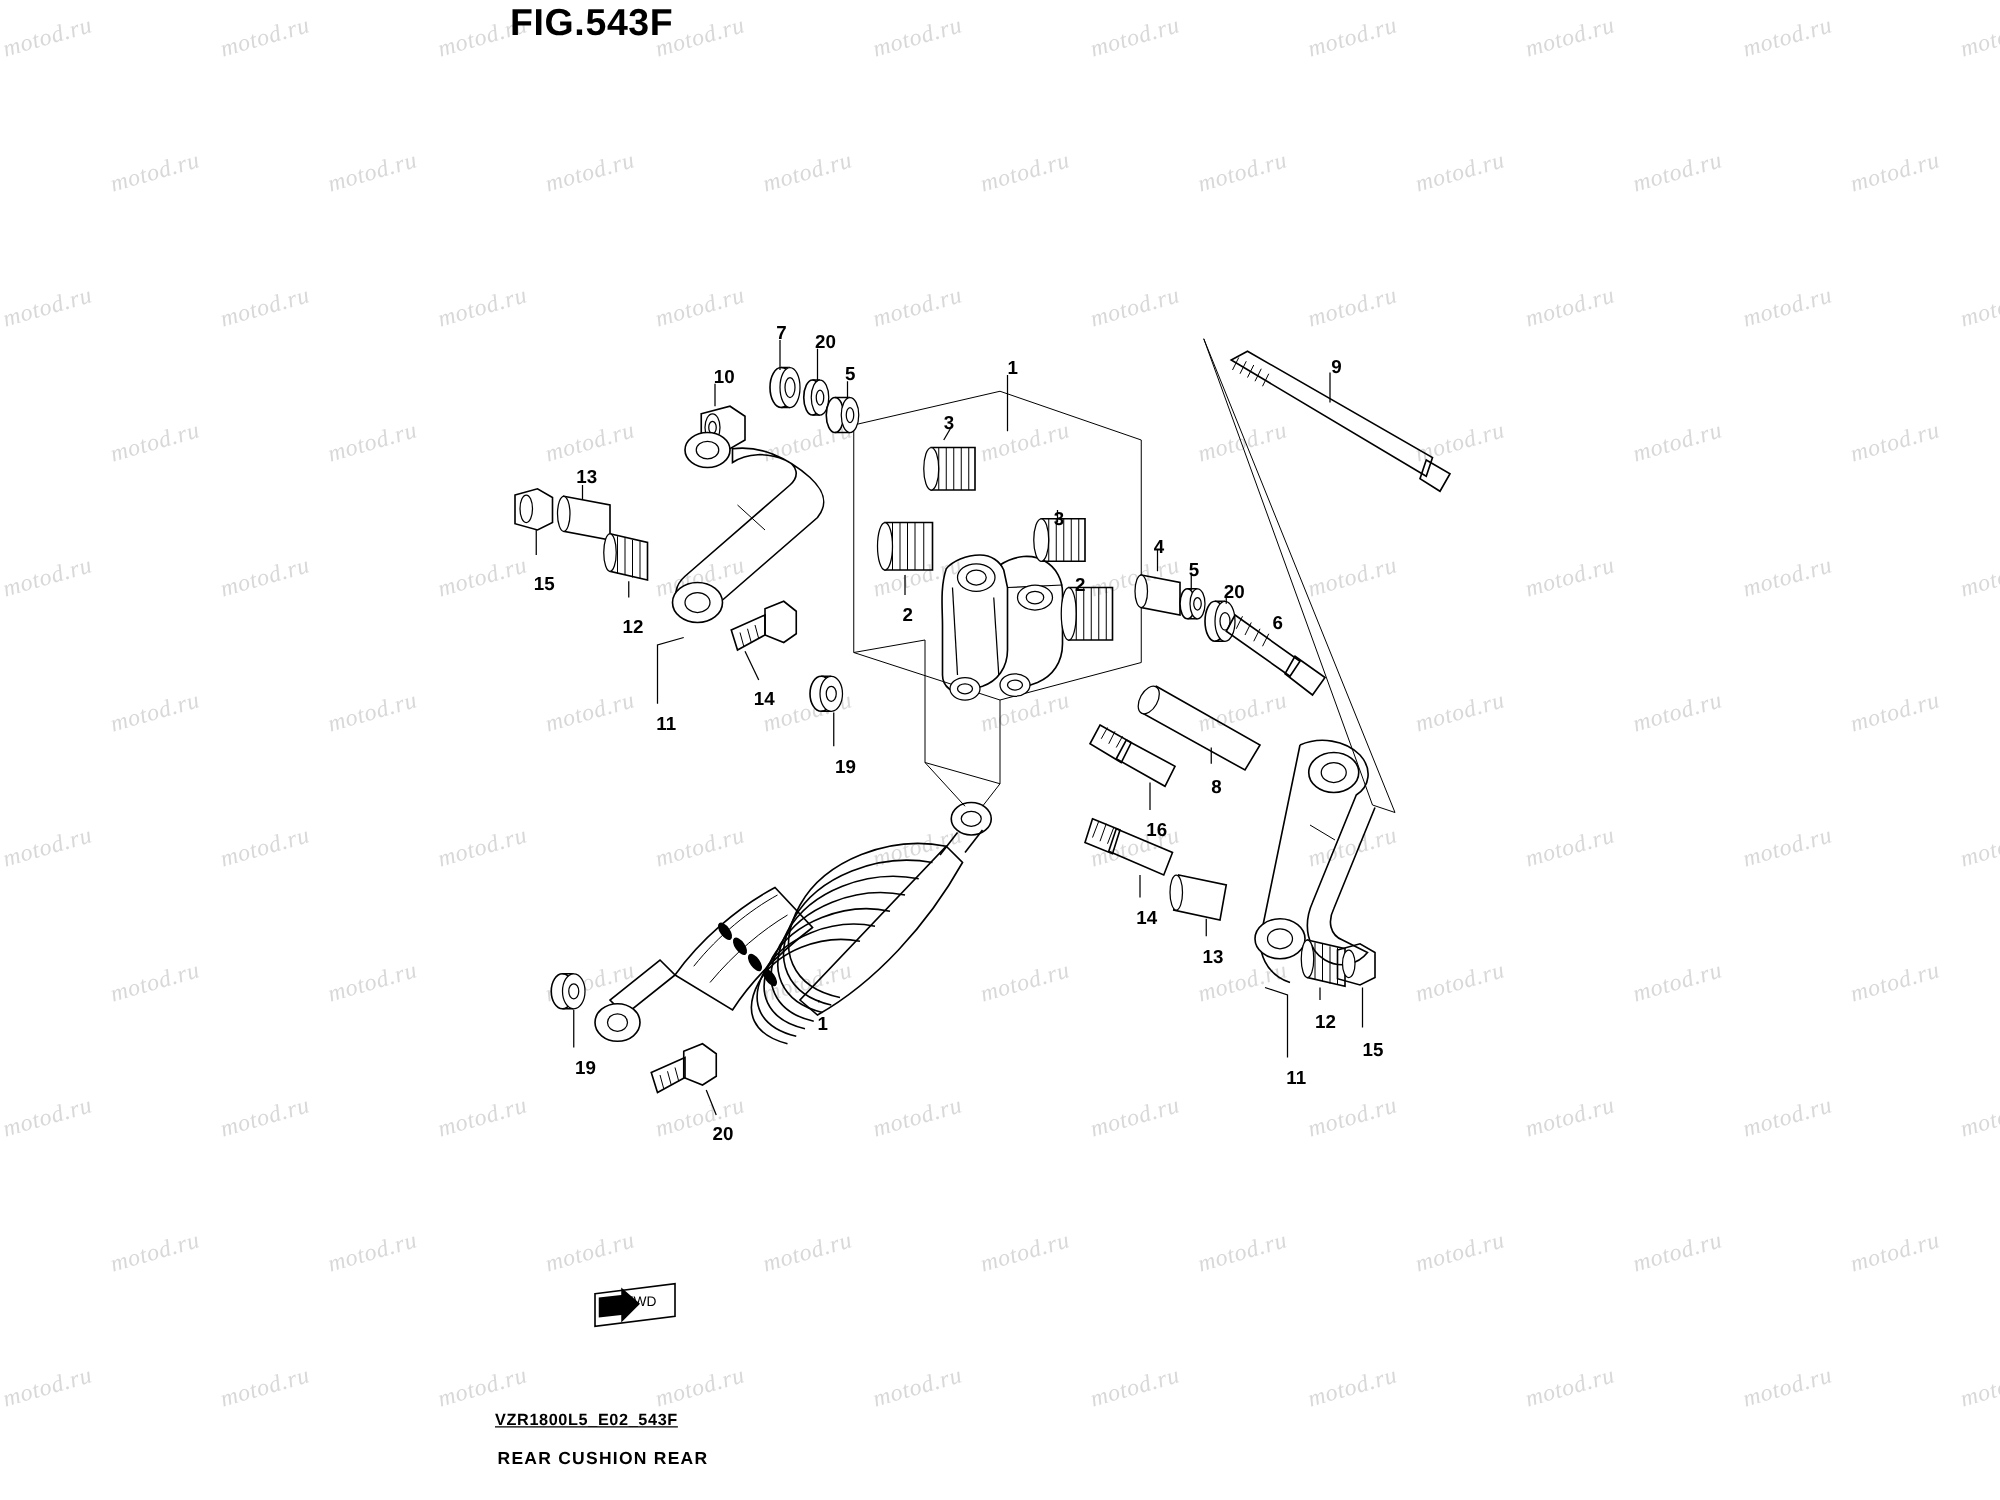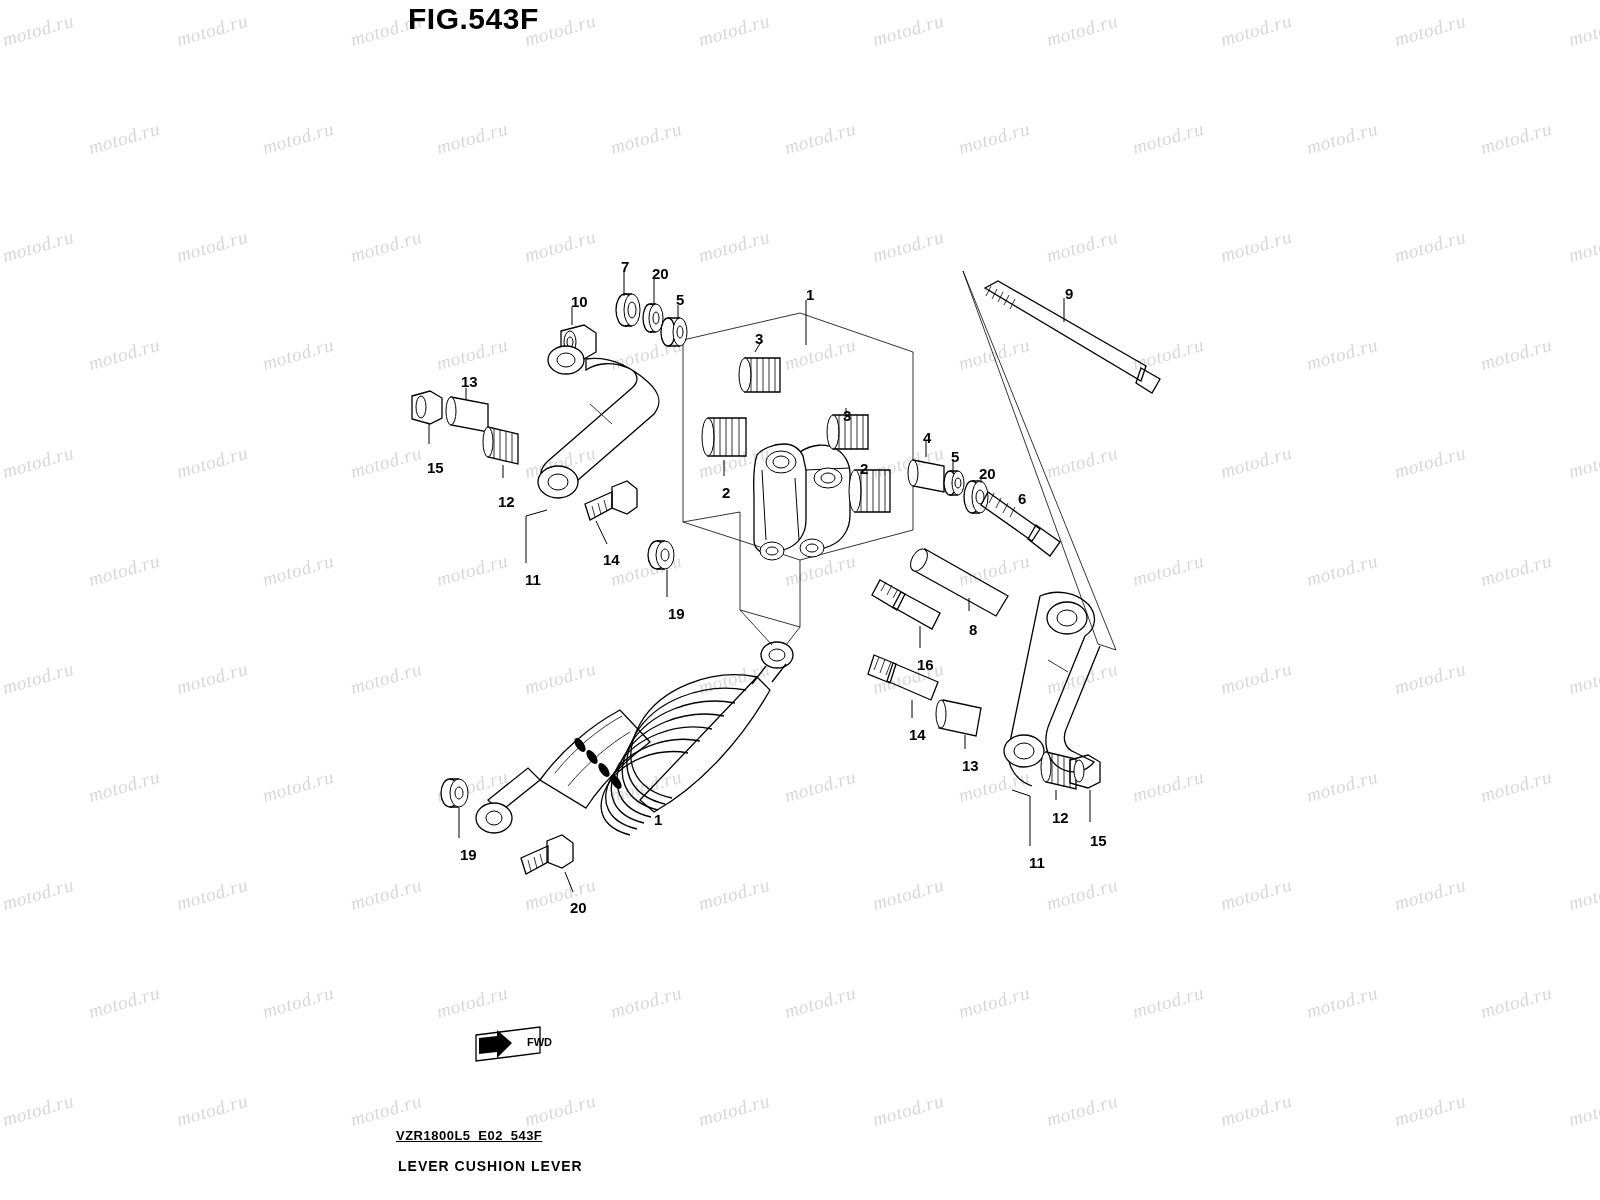--- a/index.html
+++ b/index.html
@@ -522,21 +522,21 @@
       <path class="hair" d="M528 860 L531 871 M534 857 L537 868 M540 854 L543 865"></path>
       <path class="thin" d="M573 892 L565 872"></path>
     </g>
 
     <g>
       <path class="ln" d="M476 1035 L540 1027 L540 1053 L476 1061 Z" fill="#fff"></path>
       <path class="blk" d="M479 1038 L497 1036 L497 1030 L512 1043 L497 1058 L497 1052 L479 1054 Z"></path>
     </g>
   </svg>
 
-  <div class="fwd-badge" style="left:527px; top:1036px; font-size:11px; font-weight:bold;">FWD</div>
+  <div class="fwd-badge" style="left:500px; top:1036px; font-size:11px; font-weight:normal;">FWD</div>
 
   <div id="callouts">
       <div class="callout" style="left: 806px; top: 287px;">1</div>
       <div class="callout" style="left: 722px; top: 485px;">2</div>
       <div class="callout" style="left: 860px; top: 461px;">2</div>
       <div class="callout" style="left: 755px; top: 331px;">3</div>
       <div class="callout" style="left: 843px; top: 408px;">3</div>
       <div class="callout" style="left: 923px; top: 430px;">4</div>
       <div class="callout" style="left: 676px; top: 292px;">5</div>
       <div class="callout" style="left: 951px; top: 449px;">5</div>
@@ -558,15 +558,15 @@
       <div class="callout" style="left: 654px; top: 812px;">1</div>
       <div class="callout" style="left: 917px; top: 657px;">16</div>
       <div class="callout" style="left: 570px; top: 900px;">20</div>
       <div class="callout" style="left: 668px; top: 606px;">19</div>
       <div class="callout" style="left: 460px; top: 847px;">19</div>
       <div class="callout" style="left: 652px; top: 266px;">20</div>
       <div class="callout" style="left: 979px; top: 466px;">20</div>
     </div>
 
   <div id="footer-code">VZR1800L5_E02_543F</div>
-  <div id="footer-name">LEVER CUSHION LEVER</div>
+  <div id="footer-name">REAR CUSHION REAR</div>
 
 </div>
 
 </body></html>

